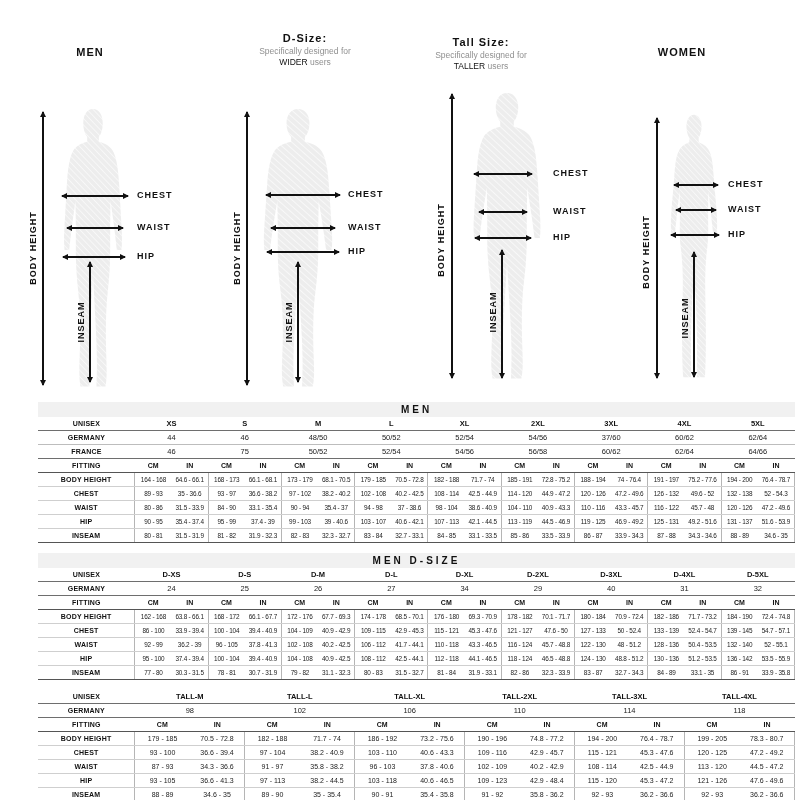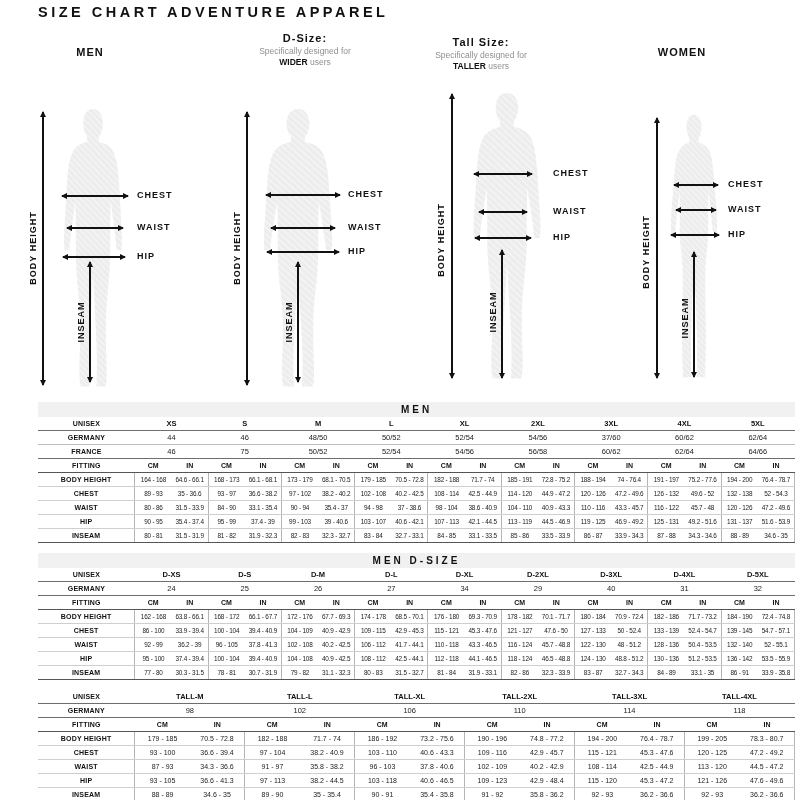--- a/index.html
+++ b/index.html
@@ -4,21 +4,21 @@
 <style>
   html,body{margin:0;padding:0;background:#fff;}
   .page{position:relative;width:800px;height:800px;overflow:hidden;background:#fff;
         font-family:"Liberation Sans", sans-serif;color:#111;}
   .page-title{position:absolute;left:38px;top:4px;font-size:14.5px;font-weight:bold;
         letter-spacing:3.5px;color:#111;white-space:nowrap;}
   
   .fig-head{position:absolute;text-align:center;}
   .fig-title{font-weight:bold;font-size:11px;letter-spacing:1px;color:#111;line-height:1.25;}
   .fig-sub{font-size:8.5px;color:#909090;line-height:1.35;}
-  .fig-sub .bw{color:#111;font-weight:bold;}
+  .fig-sub .bw{color:#111;font-weight:normal;}
   
   .sil{position:absolute;}
   
   .harrow{position:absolute;height:2px;background:#111;}
   .harrow::before{content:"";position:absolute;left:-1px;top:-2.5px;width:0;height:0;
       border-top:3.5px solid transparent;border-bottom:3.5px solid transparent;border-right:6px solid #111;}
   .harrow::after{content:"";position:absolute;right:-1px;top:-2.5px;width:0;height:0;
       border-top:3.5px solid transparent;border-bottom:3.5px solid transparent;border-left:6px solid #111;}
   .varrow{position:absolute;width:2px;background:#111;}
   .varrow::before{content:"";position:absolute;top:-1px;left:-2.5px;width:0;height:0;
@@ -49,21 +49,20 @@
   .tbl tr.mrow td{border-bottom:1px solid #cfcfcf;}
   .tbl tr.lastrow td{border-bottom:1px solid #555;}
   .tbl .gs{border-left:1px solid #b5b5b5;}
   .tbl tr.mrow td:last-child{border-right:1px solid #b5b5b5;}
 </style>
 </head>
 <body>
 
 <div class="page">
 
-  <div class="page-title">SIZE CHART ADVENTURE APPAREL</div>
 
   <div class="fig-head" style="left:20px;top:46px;width:140px;">
     <div class="fig-title">MEN</div>
   </div>
   <div class="fig-head" style="left:235px;top:32px;width:140px;">
     <div class="fig-title">D-Size:</div>
     <div class="fig-sub"><span>Specifically designed for</span><br><span class="bw">WIDER</span><span> users</span></div>
   </div>
   <div class="fig-head" style="left:411px;top:36px;width:140px;">
     <div class="fig-title">Tall Size:</div>

